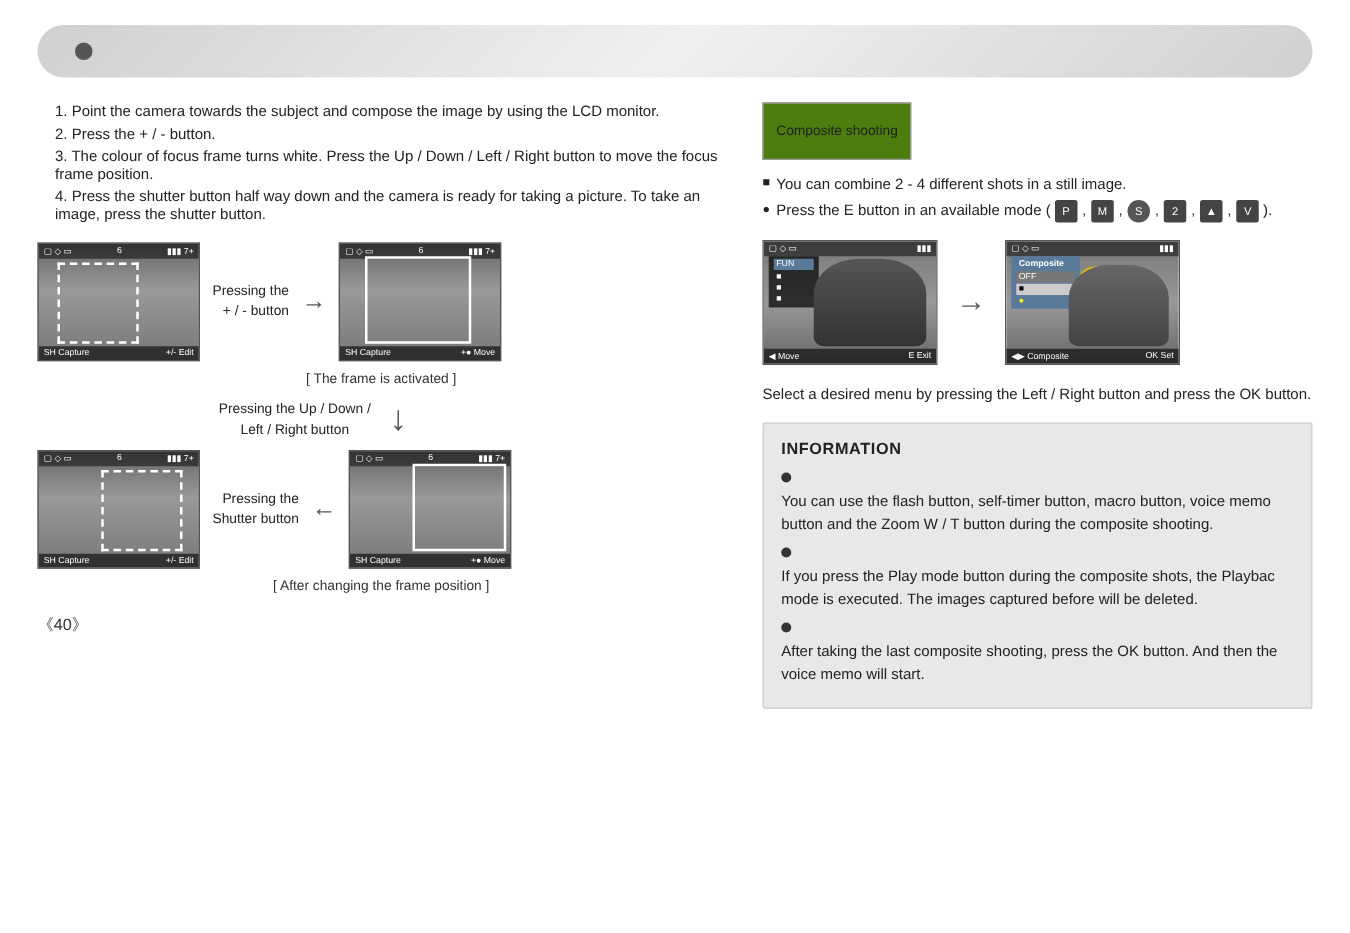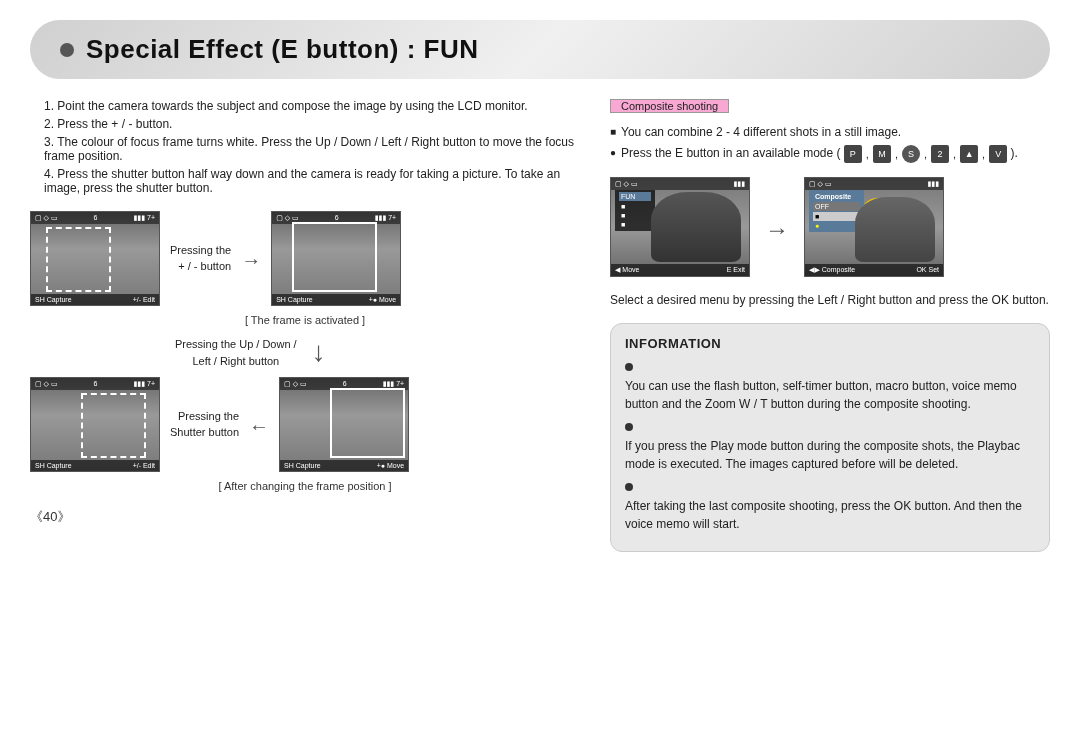--- a/index.html
+++ b/index.html
@@ -172,23 +172,23 @@
     .pressing-label {
       font-size: 11px;
       line-height: 1.5;
       text-align: center;
     }
 
     
     .composite-tag {
       border: 1px solid #999;
       display: inline-block;
-      padding: 0 10px;
+      padding: 16px 10px;
       font-size: 11px;
-      background: #f9a8d4;
+      background: #4d7c0f;
       margin-bottom: 12px;
     }
 
     .info-line {
       display: flex;
       align-items: flex-start;
       gap: 5px;
       margin-bottom: 6px;
       font-size: 12px;
     }
@@ -308,21 +308,21 @@
       font-size: 12px;
       margin-bottom: 14px;
       line-height: 1.5;
     }
 
     
     .info-box {
       background: #e8e8e8;
       border: 1px solid #ccc;
       padding: 12px 14px;
-      border-radius: 12px;
+      border-radius: 2px;
     }
     .info-box-title {
       font-size: 13px;
       font-weight: 900;
       margin-bottom: 8px;
       letter-spacing: 0.5px;
     }
     .info-item {
       display: flex;
       align-items: flex-start;
@@ -346,21 +346,20 @@
       font-size: 13px;
       margin-top: 16px;
       color: #333;
     }
   </style>
 </head>
 <body>
 
 <div class="page-header">
   <div class="bullet"></div>
-  <h1>Special Effect (E button) : FUN</h1>
 </div>
 
 <div class="main-layout">
 
   <div class="left-col">
     <ol class="steps-list">
       <li>1. Point the camera towards the subject and compose the image by using the LCD monitor.</li>
       <li>2. Press the + / - button.</li>
       <li>3. The colour of focus frame turns white. Press the Up / Down / Left / Right button to move the focus frame position.</li>
       <li>4. Press the shutter button half way down and the camera is ready for taking a picture. To take an image, press the shutter button.</li>

